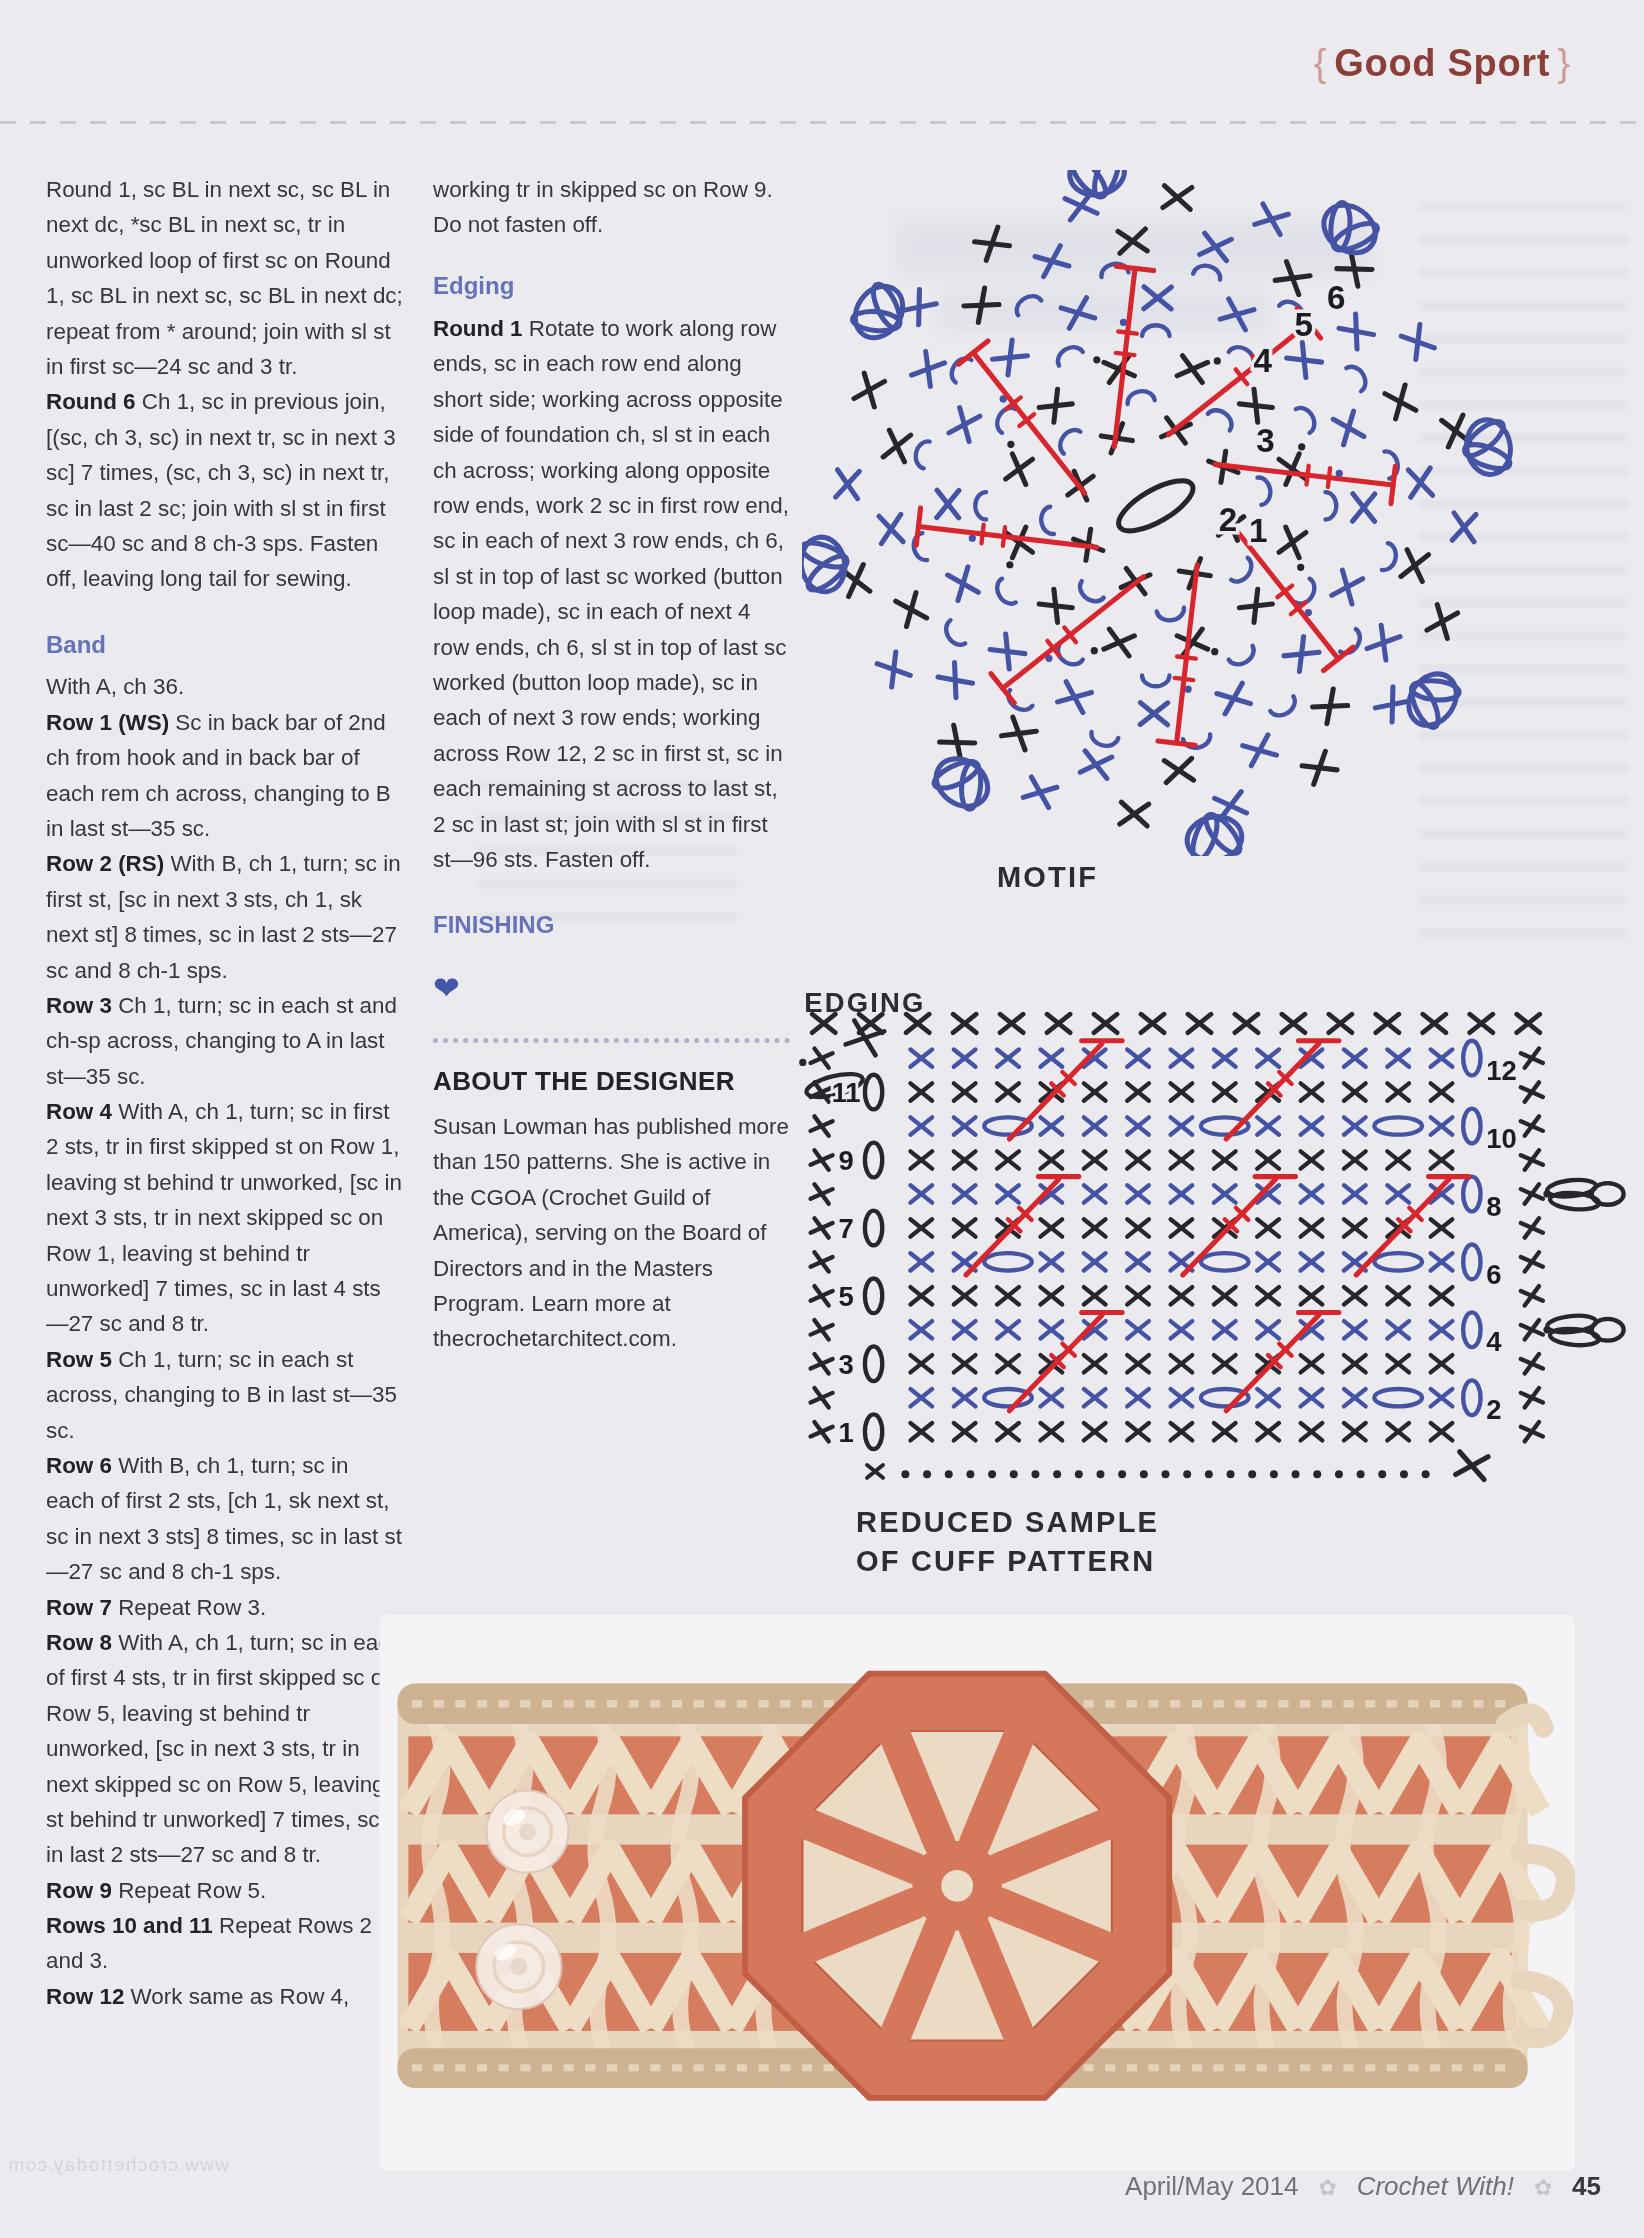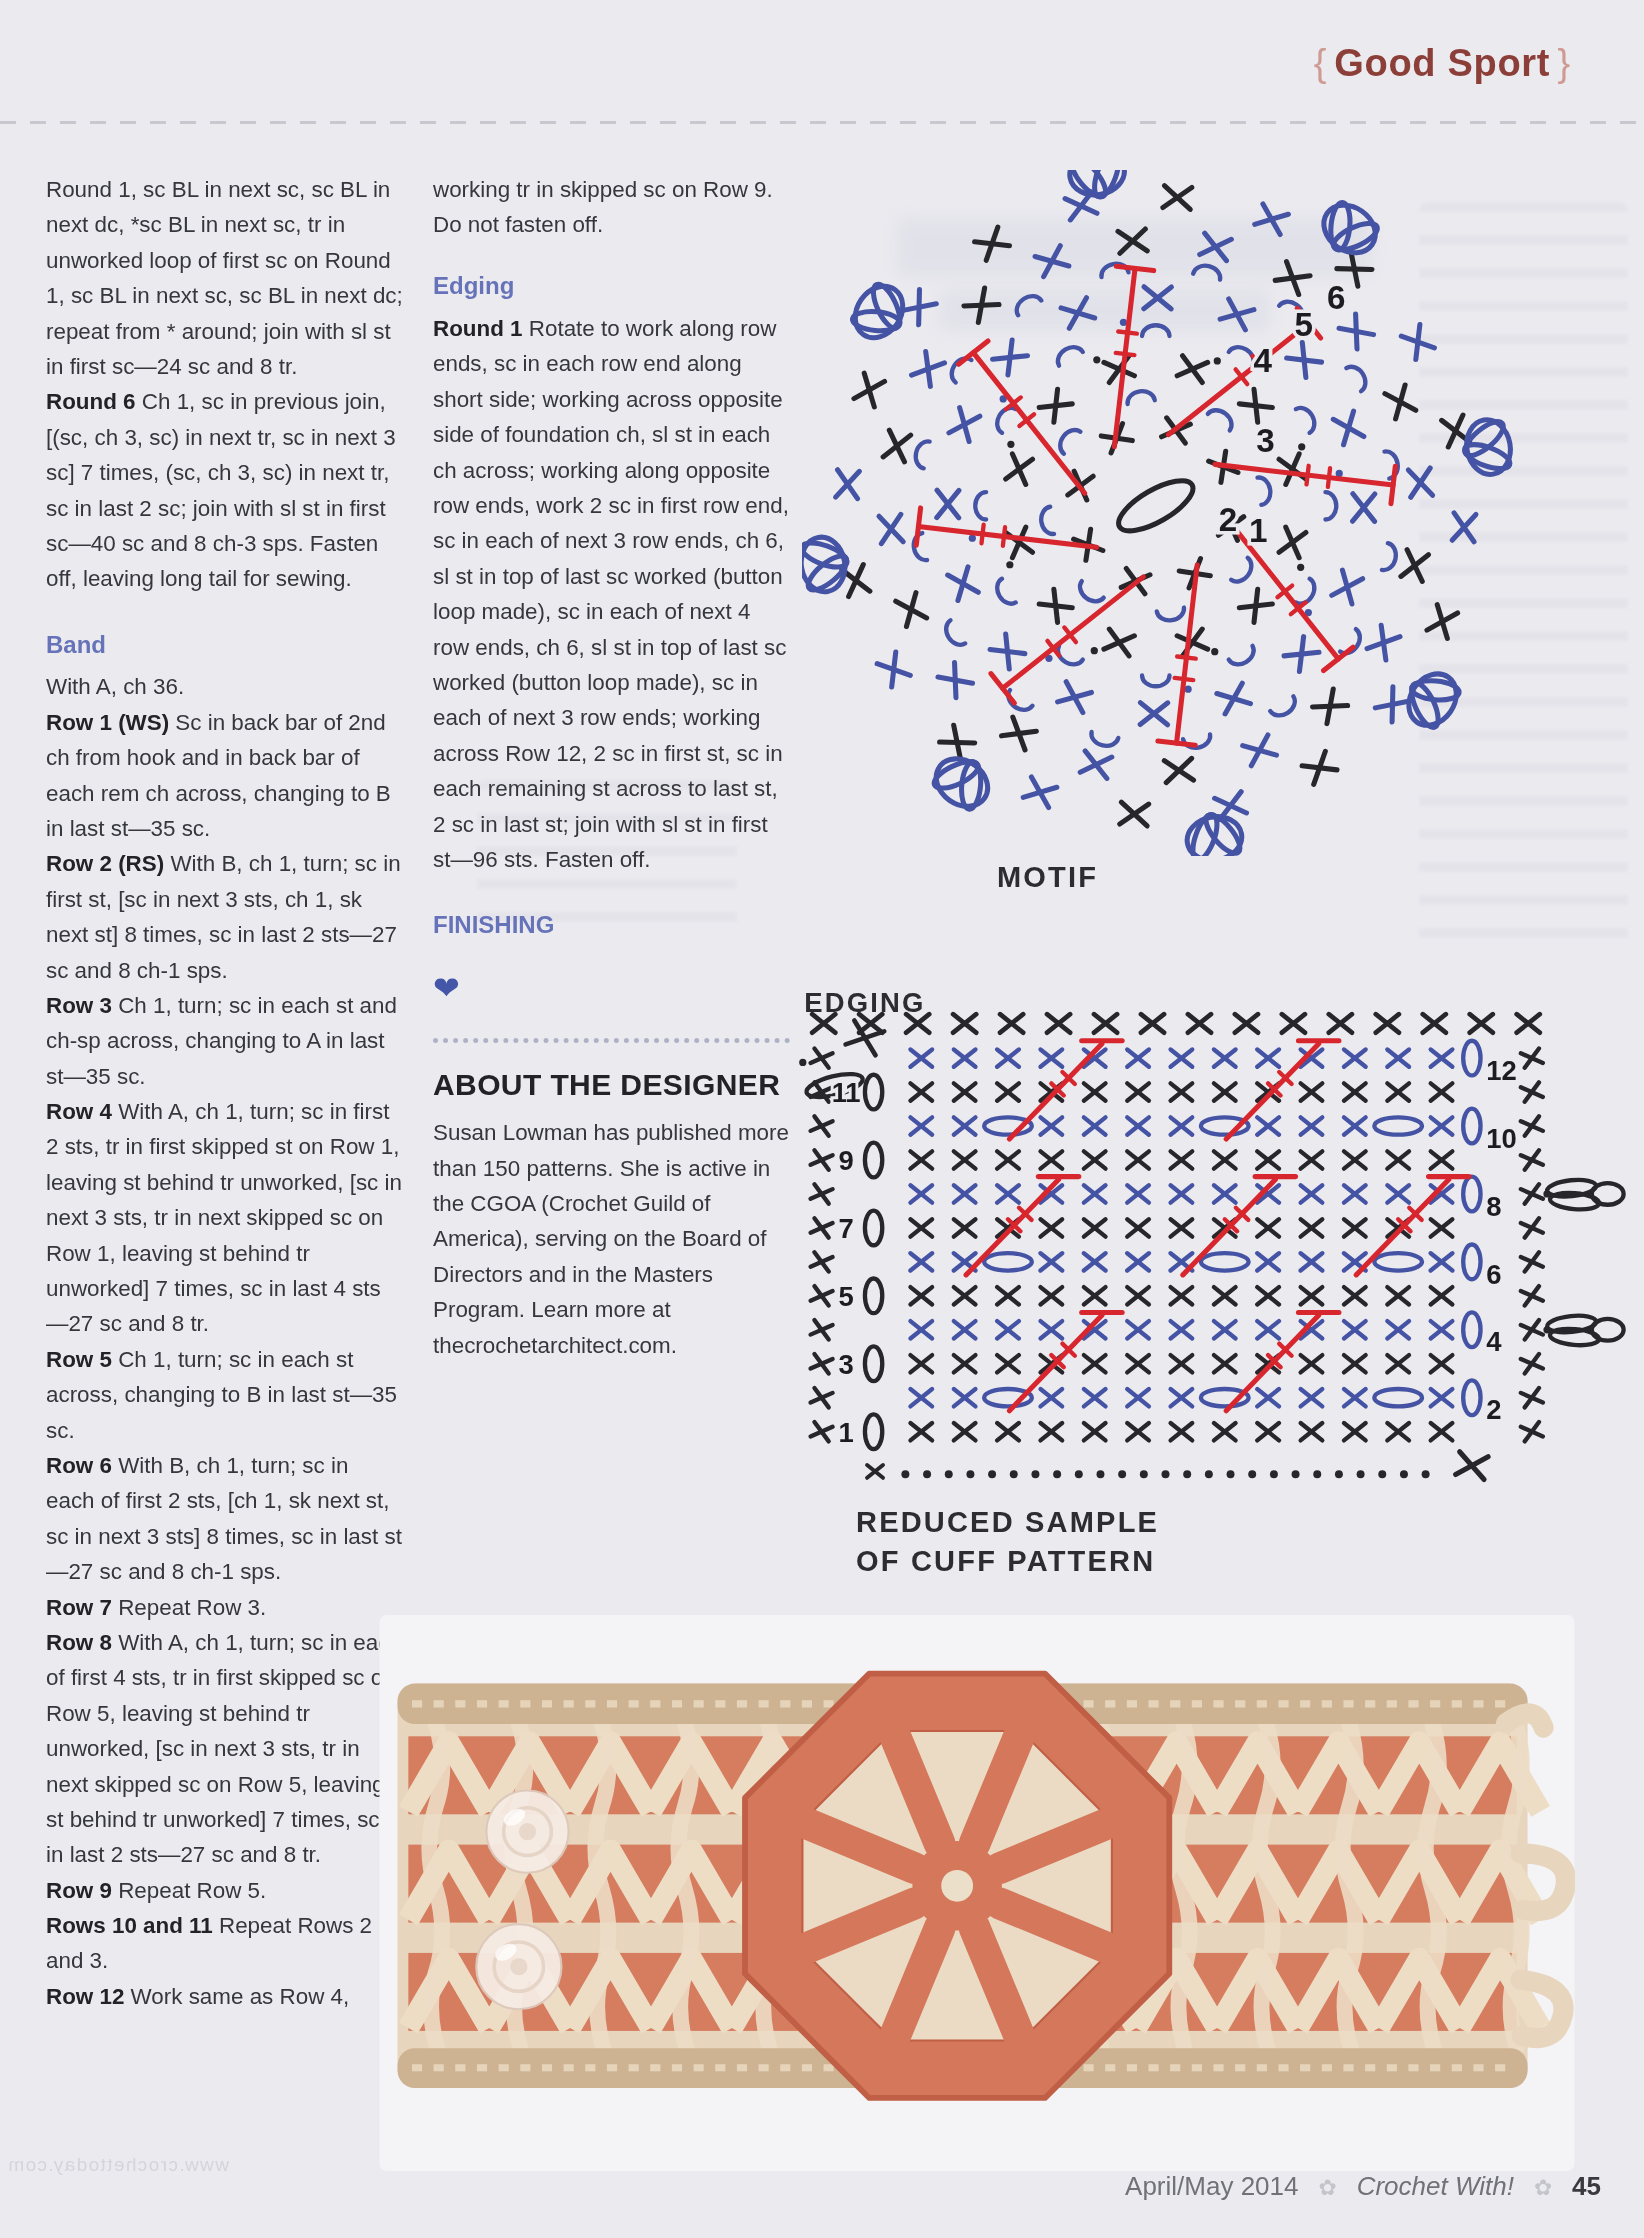--- a/index.html
+++ b/index.html
@@ -21,21 +21,21 @@
     opacity:.75;
   }
   
   .col{position:absolute;top:172px;width:357px;font-size:22.4px;line-height:1.58;}
   #col1{left:46px;}
   #col2{left:433px;}
   .col p.body{margin:0;}
   .col p.body b{color:#222227;}
   .heading-blue{color:#6673b9;font-weight:bold;font-size:24px;margin:29px 0 5.8px;}
   .heading-blue.first{margin-top:24.6px;}
-  .heading-black{color:#222227;font-weight:bold;font-size:30px;margin:14.4px 0 7.2px;letter-spacing:0.4px;}
+  .heading-black{color:#222227;font-weight:bold;font-size:26px;margin:14.4px 0 7.2px;letter-spacing:0.4px;}
   .heart{color:#4456a8;font-size:32px;margin:19px 0 2.9px;}
   .dotted-sep{border-top:5.8px dotted #9aa0b8;opacity:.75;margin:24.6px 0 17.3px;}
   
   .diagram{position:absolute;}
   #motif-svg{left:802px;top:170px;}
   .diagram-label{
     position:absolute;font-weight:bold;color:#2c2c31;letter-spacing:2.2px;
     font-size:29px;text-align:left;
   }
   #motif-label{left:997px;top:861px;width:303px;}
@@ -68,21 +68,21 @@
 
 <div class="ghost block" style="left:896px;top:217px;width:477px;height:61px;"></div>
 <div class="ghost block" style="left:939px;top:289px;width:332px;height:43px;"></div>
 <div class="ghost lines" style="left:1419px;top:202px;width:209px;height:751px;"></div>
 <div class="ghost lines" style="left:477px;top:780px;width:260px;height:159px;"></div>
 
 <div class="tag"><span class="brace">{</span><span>Good Sport</span><span class="brace">}</span></div>
 <div class="dashed-rule"></div>
 
 <div class="col" id="col1">
-    <p class="body">Round 1, sc BL in next sc, sc BL in next dc, *sc BL in next sc, tr in unworked loop of first sc on Round 1, sc BL in next sc, sc BL in next dc; repeat from * around; join with sl st in first sc—24 sc and 8 tr.</p>
+    <p class="body">Round 1, sc BL in next sc, sc BL in next dc, *sc BL in next sc, tr in unworked loop of first sc on Round 1, sc BL in next sc, sc BL in next dc; repeat from * around; join with sl st in first sc—24 sc and 3 tr.</p>
     <p class="body"><b>Round 6</b> Ch 1, sc in previous join, [(sc, ch 3, sc) in next tr, sc in next 3 sc] 7 times, (sc, ch 3, sc) in next tr, sc in last 2 sc; join with sl st in first sc—40 sc and 8 ch-3 sps. Fasten off, leaving long tail for sewing.</p>
     <div class="heading-blue">Band</div>
     <p class="body">With A, ch 36.</p>
     <p class="body"><b>Row 1 (WS)</b> Sc in back bar of 2nd ch from hook and in back bar of each rem ch across, changing to B in last st—35 sc.</p>
     <p class="body"><b>Row 2 (RS)</b> With B, ch 1, turn; sc in first st, [sc in next 3 sts, ch 1, sk next st] 8 times, sc in last 2 sts—27 sc and 8 ch-1 sps.</p>
     <p class="body"><b>Row 3</b> Ch 1, turn; sc in each st and ch-sp across, changing to A in last st—35 sc.</p>
     <p class="body"><b>Row 4</b> With A, ch 1, turn; sc in first 2 sts, tr in first skipped st on Row 1, leaving st behind tr unworked, [sc in next 3 sts, tr in next skipped sc on Row 1, leaving st behind tr unworked] 7 times, sc in last 4 sts—27 sc and 8 tr.</p>
     <p class="body"><b>Row 5</b> Ch 1, turn; sc in each st across, changing to B in last st—35 sc.</p>
     <p class="body"><b>Row 6</b> With B, ch 1, turn; sc in each of first 2 sts, [ch 1, sk next st, sc in next 3 sts] 8 times, sc in last st—27 sc and 8 ch-1 sps.</p>
     <p class="body"><b>Row 7</b> Repeat Row 3.</p>

